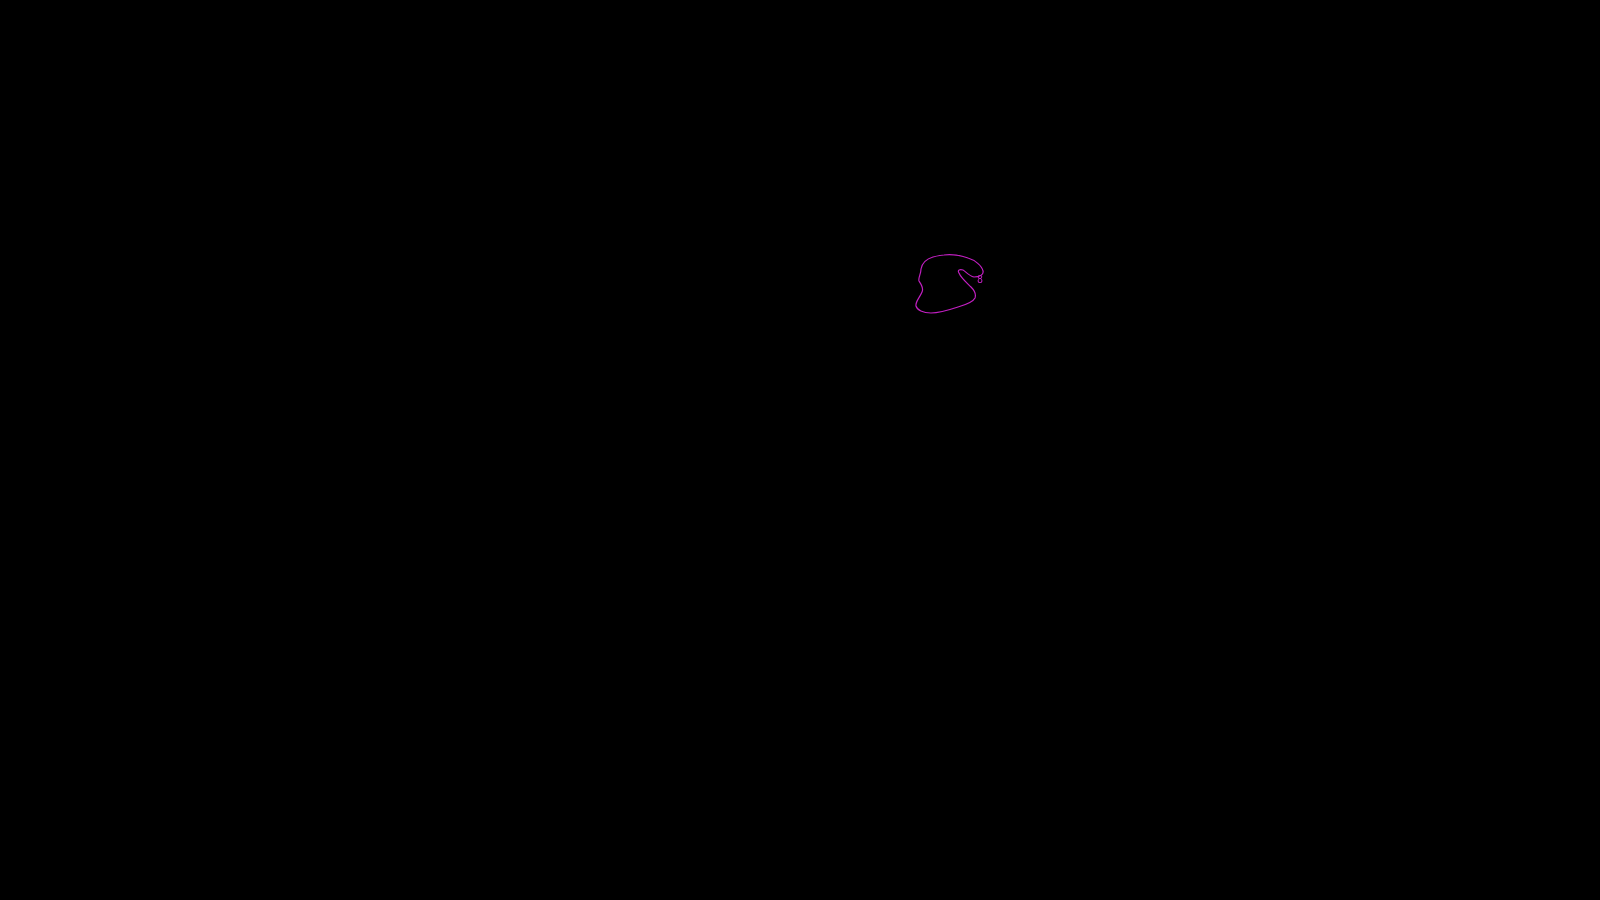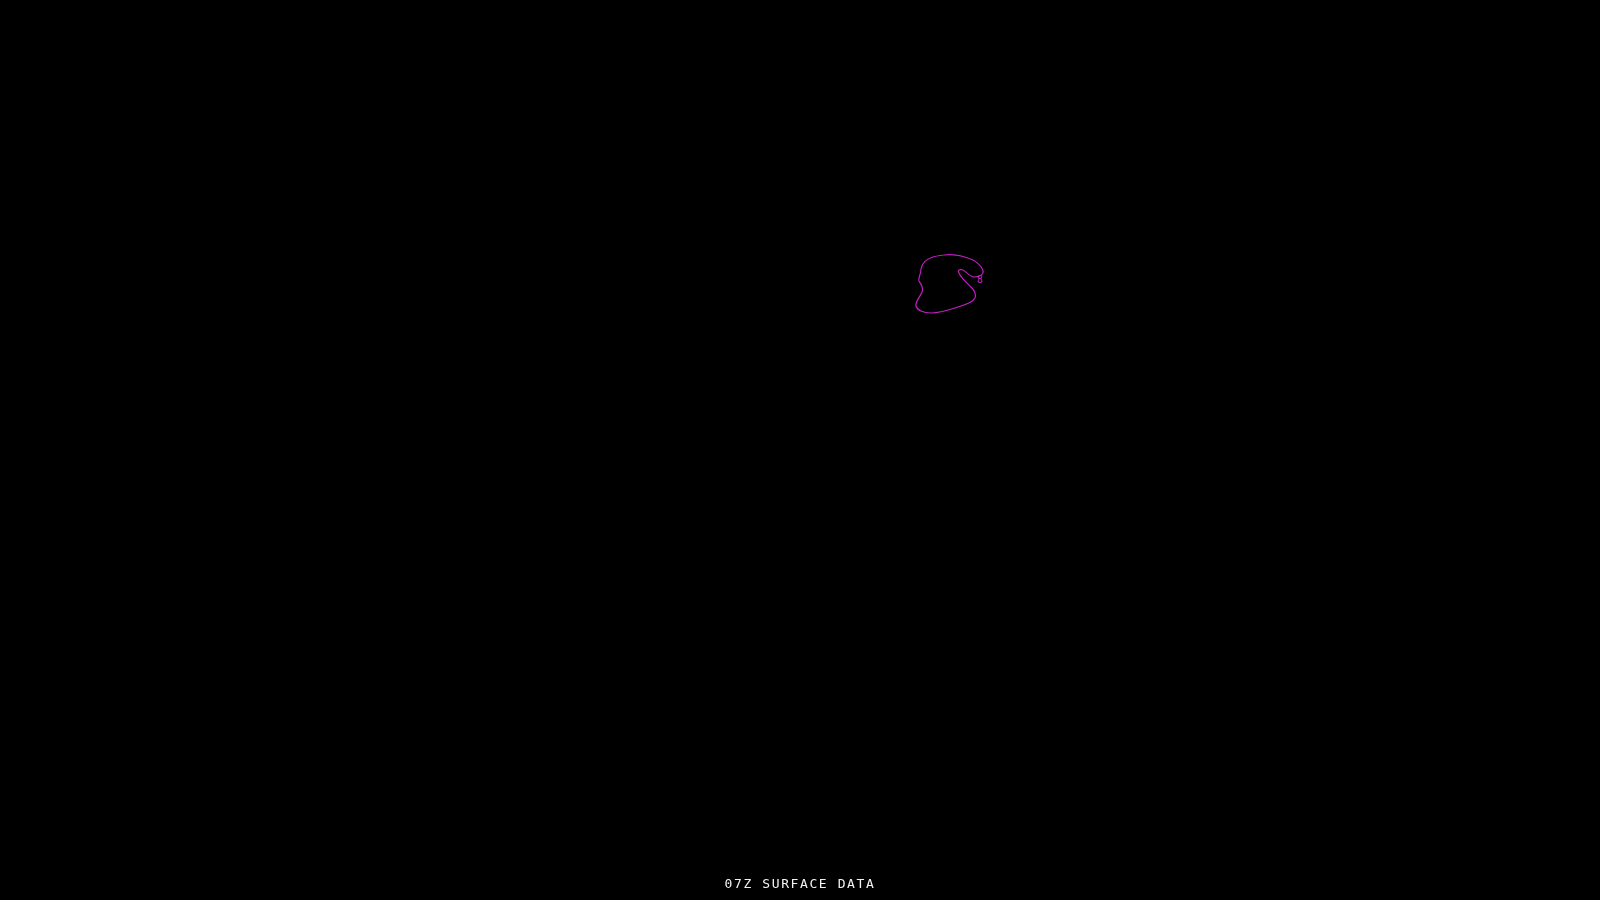--- a/index.html
+++ b/index.html
@@ -58,14 +58,13 @@
              C960 269 957 270 959 273 C961 278 967 283 971 287
              C975 291 976 295 975 298 C973 302 965 305 958 307
              C949 310 938 313 931 313 C923 313 917 310 916 306
              C915 302 920 297 922 292 C924 288 921 284 919 281
              C918 278 921 274 921 269 C922 264 926 259 933 257
              C937 256 941 255 944 255 Z"></path>
   </svg>
 
   <div class="contour-label" style="left:977px; top:275px;">8</div>
 
-  <div class="caption">07Z SURFACE DATA</div>
 </div>
 
 </body></html>

